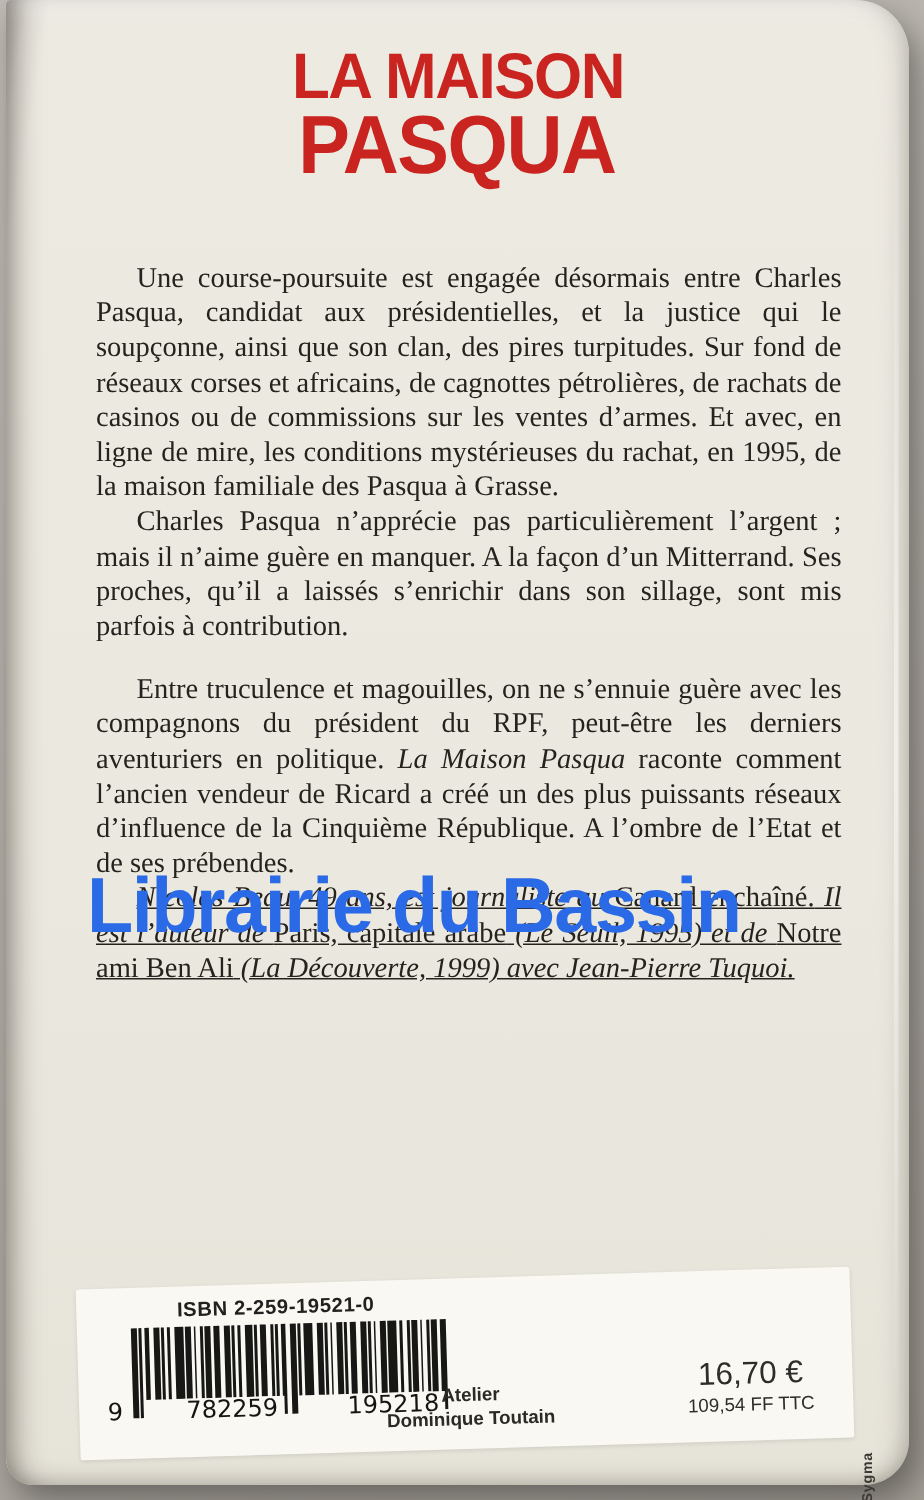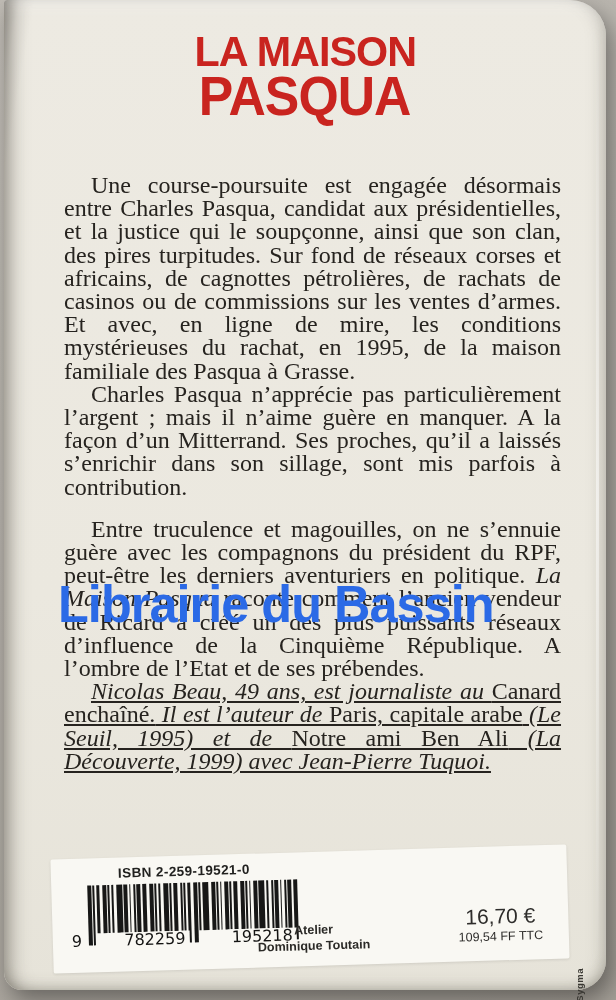--- a/index.html
+++ b/index.html
@@ -27,21 +27,21 @@
     background:linear-gradient(180deg,rgba(255,255,255,.0),rgba(255,255,255,.55),rgba(255,255,255,.0));
     pointer-events:none;
   }
   
   .title{position:absolute;left:0;right:0;top:30px;text-align:center;color:#c9241f;
     font-family:"Liberation Sans",sans-serif;font-weight:700;line-height:1;}
   .title .t1{display:inline-block;font-size:43px;letter-spacing:-1px;transform:scaleX(.96);}
   .title .t2{display:inline-block;font-size:55px;letter-spacing:-1px;margin-top:-4px;transform:scaleX(.94);}
   
   .text-col{position:absolute;left:60px;top:174px;width:497px;color:#26231f;
-    font-size:24px;line-height:23.2px;text-align:justify;}
+    font-size:19px;line-height:23.2px;text-align:justify;}
   .text-col p{margin:0;text-indent:27px;}
   .text-col p.sp{margin-top:19px;}
   .it{font-style:italic;}
   .bio{margin-top:18px;font-style:italic;text-decoration:underline;}
   .bio .rm{font-style:normal;}
   
   .watermark{position:absolute;left:54px;top:574px;z-index:5;white-space:nowrap;
     font-family:"Liberation Sans",sans-serif;font-weight:700;font-size:52px;
     letter-spacing:-1px;color:#2b6ae6;transform:scaleX(.97);transform-origin:left top;}
   

